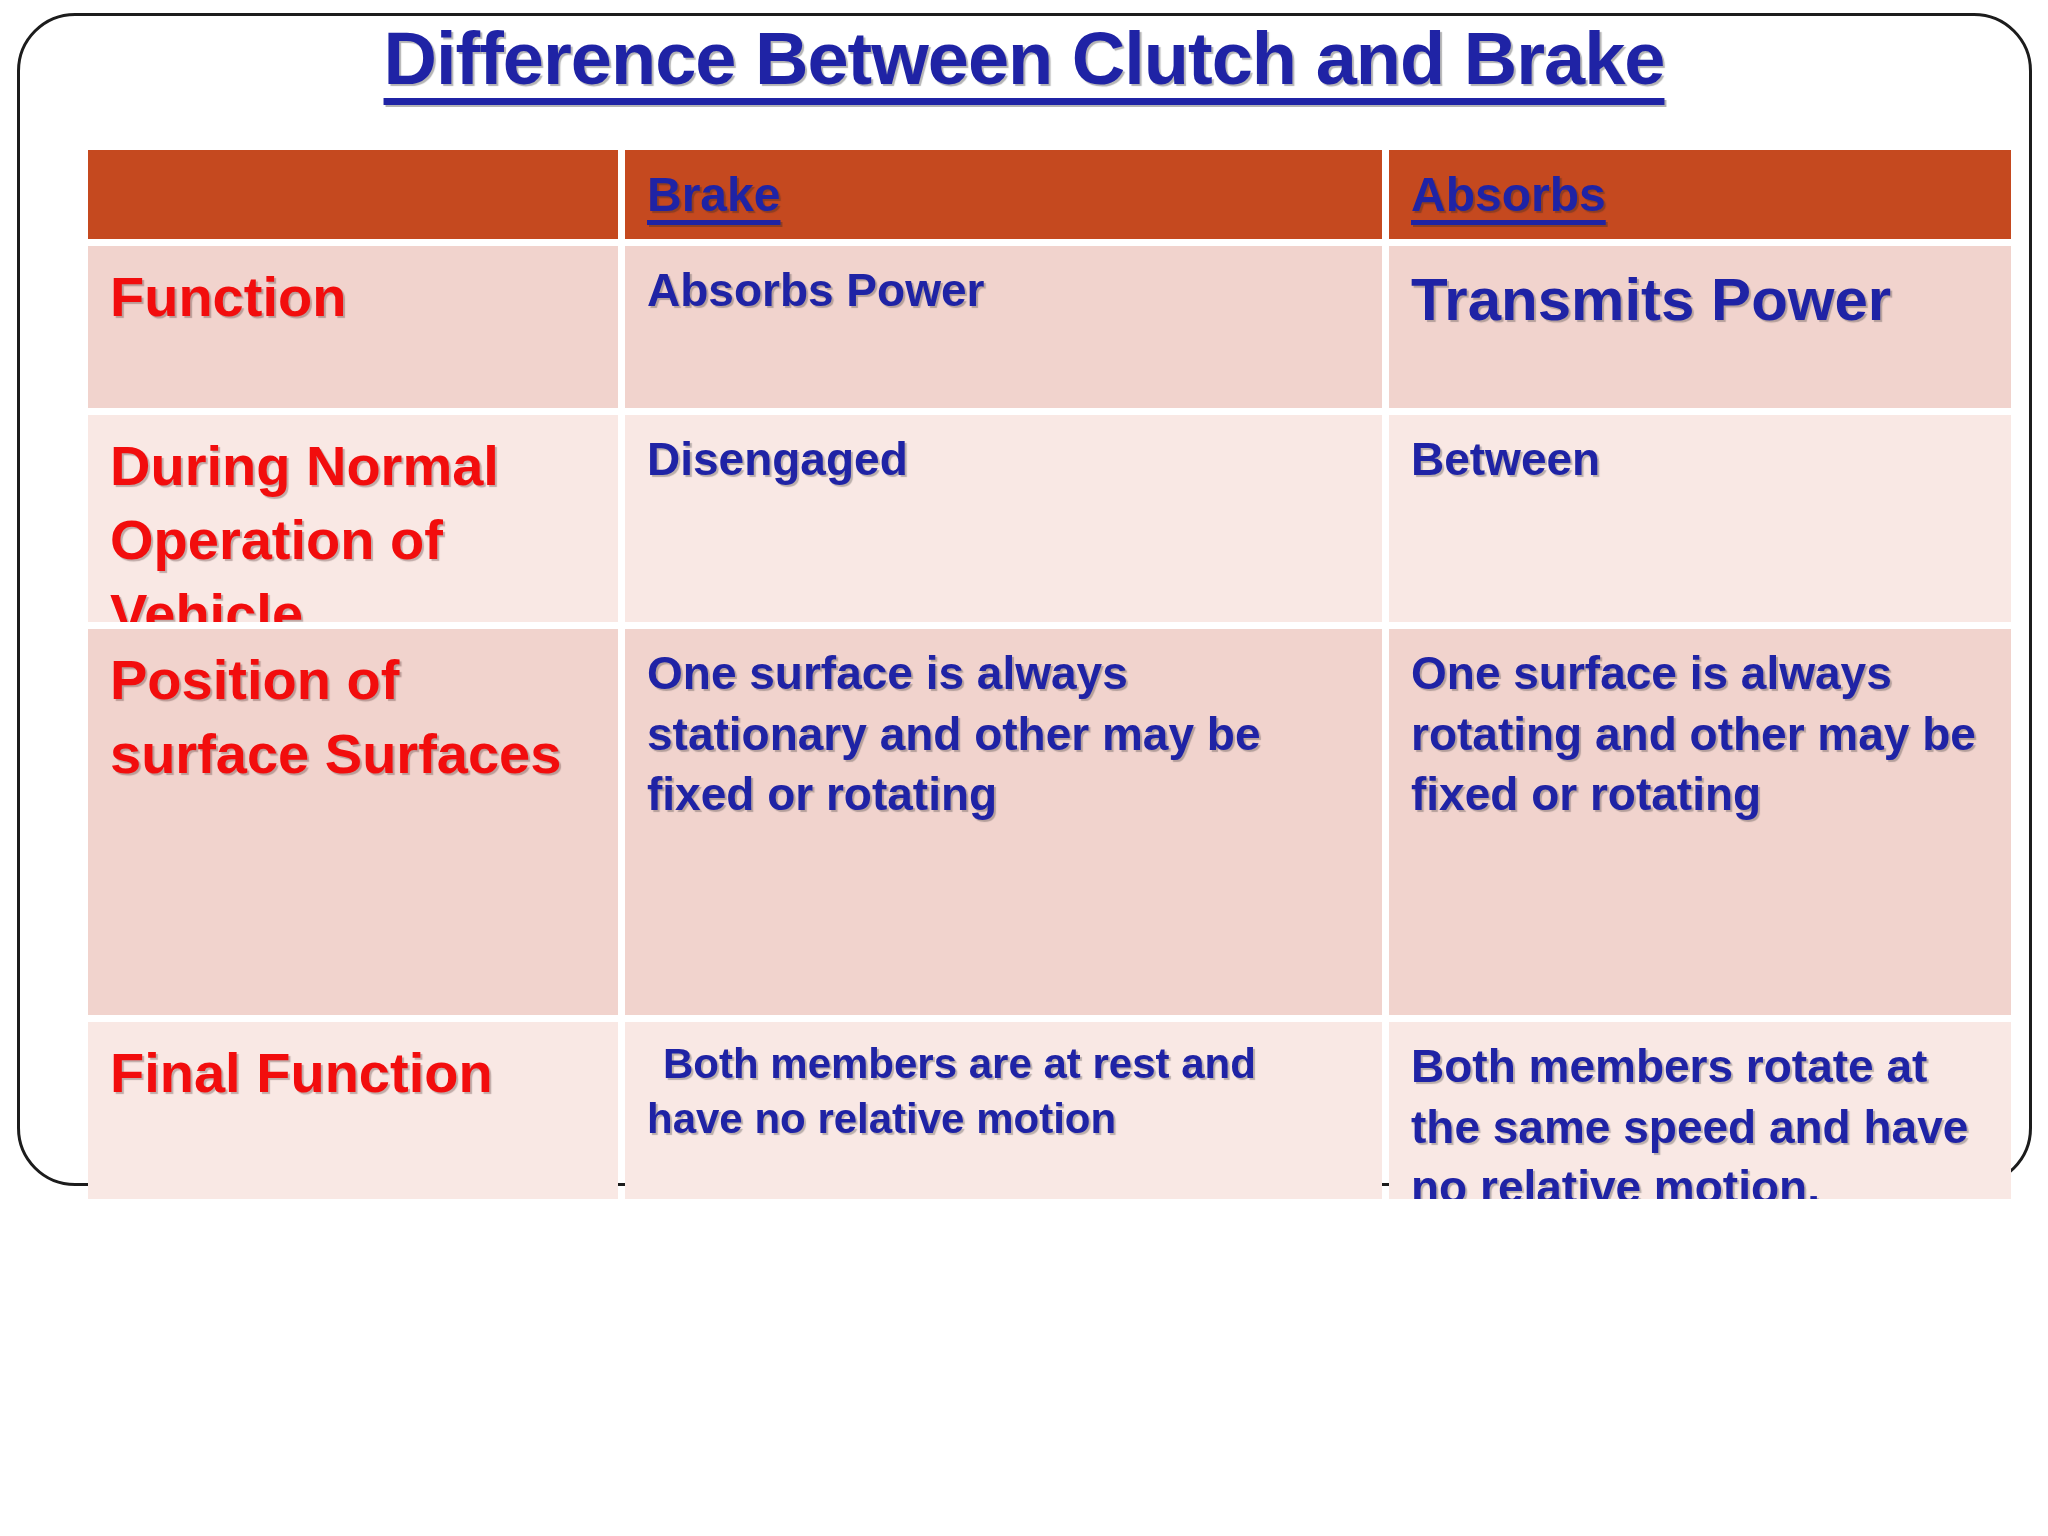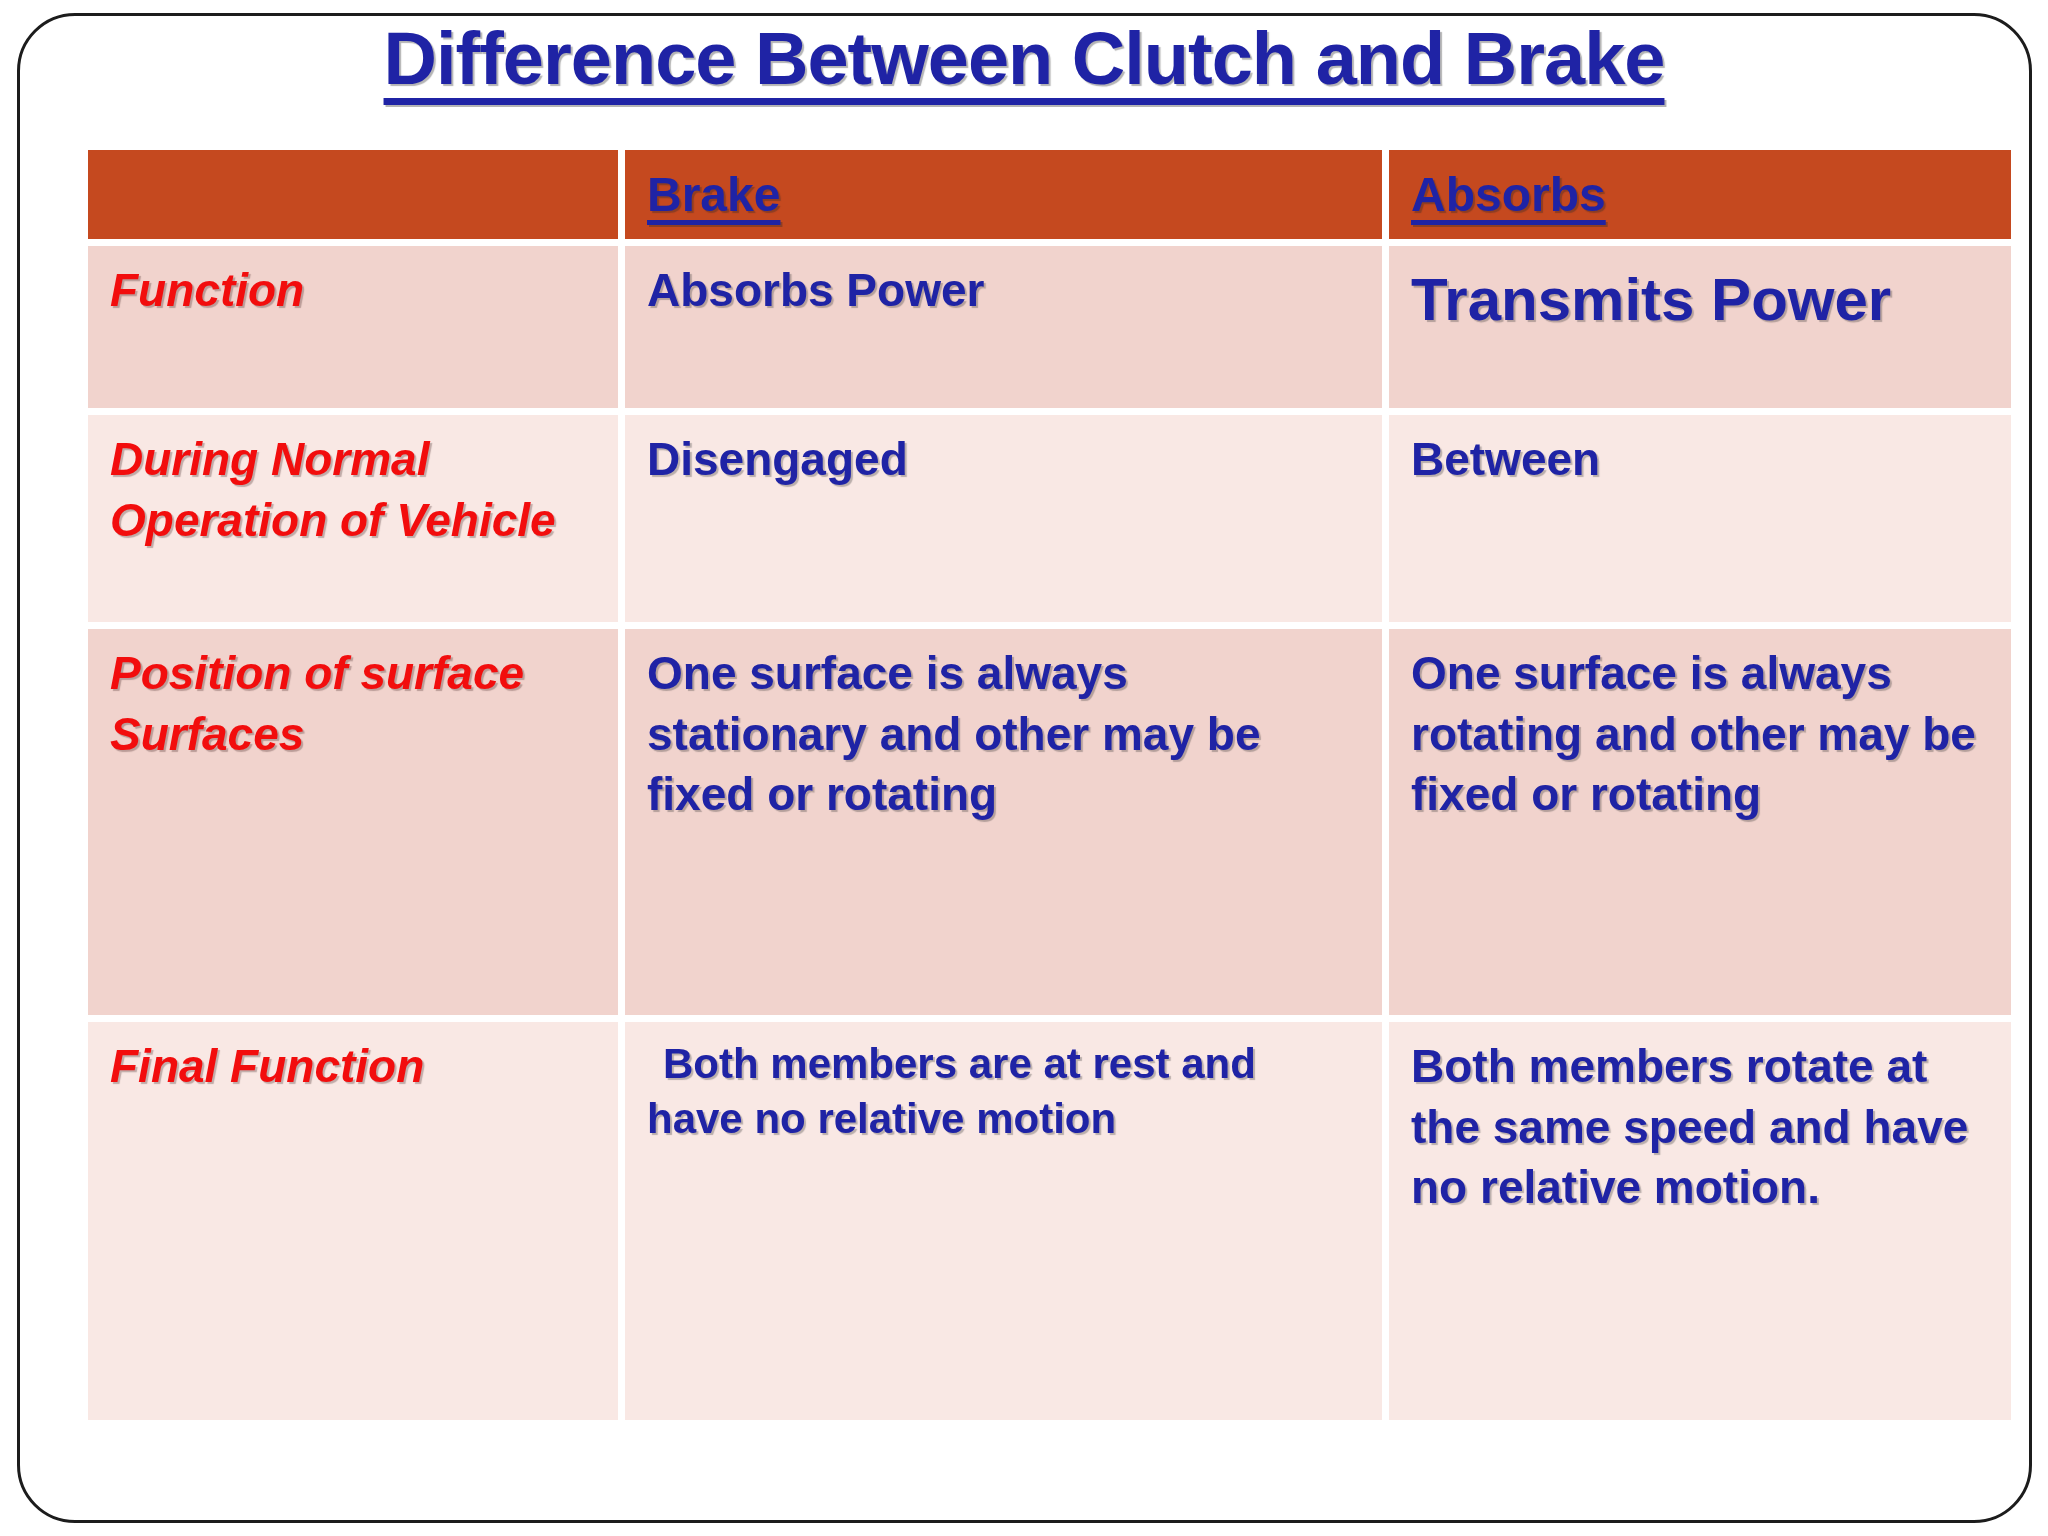--- a/index.html
+++ b/index.html
@@ -4,21 +4,21 @@
 <style>
   html, body {
     margin: 0;
     padding: 0;
     background: #ffffff;
     font-family: "Liberation Sans", "DejaVu Sans", sans-serif;
   }
   .page {
     position: relative;
     width: 2048px;
-    height: 1536px;
+    height: 1199px;
     background: #ffffff;
     overflow: hidden;
   }
   .slide-frame {
     position: absolute;
     top: 13px; left: 17px; right: 16px; bottom: 13px;
     border: 3px solid #1c1c1c;
     border-radius: 58px;
     background: #ffffff;
   }
@@ -53,24 +53,23 @@
   .cell.header {
     background: var(--header-bg, #c5491f);
     display: flex;
     align-items: center;
   }
   .cell.dark  { background: var(--row-dark-bg, #f1d3cd); }
   .cell.light { background: var(--row-light-bg, #f9e8e4); }
   .label {
     color: var(--label-text, #f20d0d);
     font-weight: bold;
-    font-size: 46px;
+    font-size: 56px;
     line-height: 1.32;
     text-shadow: 2px 2px 1px rgba(60,30,30,0.3);
-    font-style: italic;
   }
   .value {
     color: var(--value-text, #1f23a5);
     font-weight: bold;
     font-size: 46px;
     line-height: 1.32;
     text-shadow: 2px 2px 1px rgba(40,40,40,0.3);
   }
   .col-head {
     color: var(--value-text, #1f23a5);

